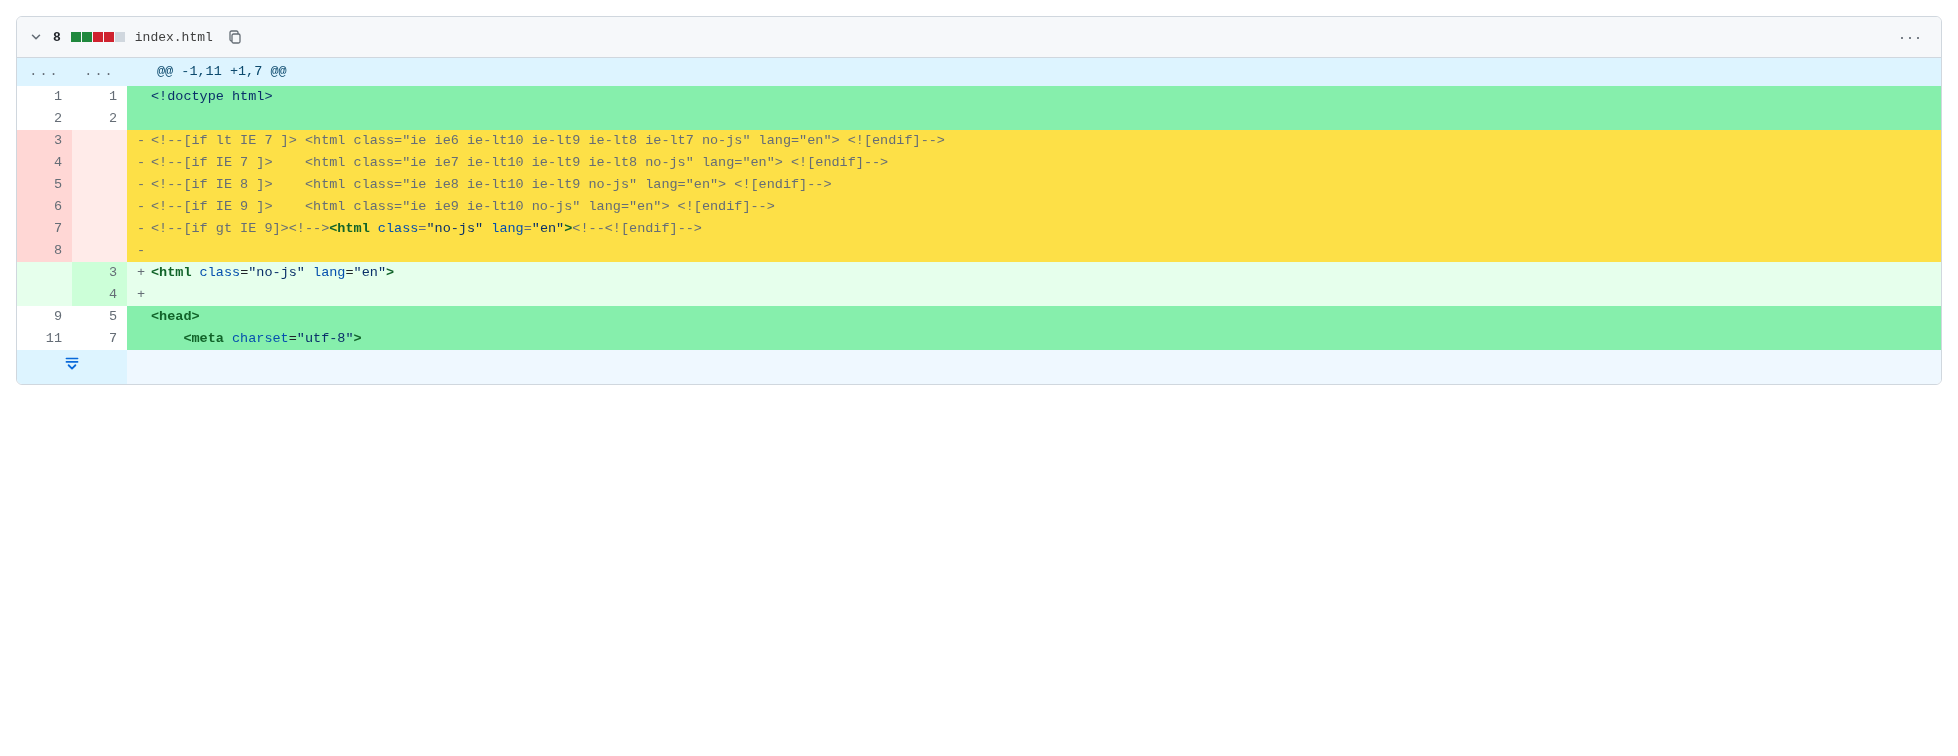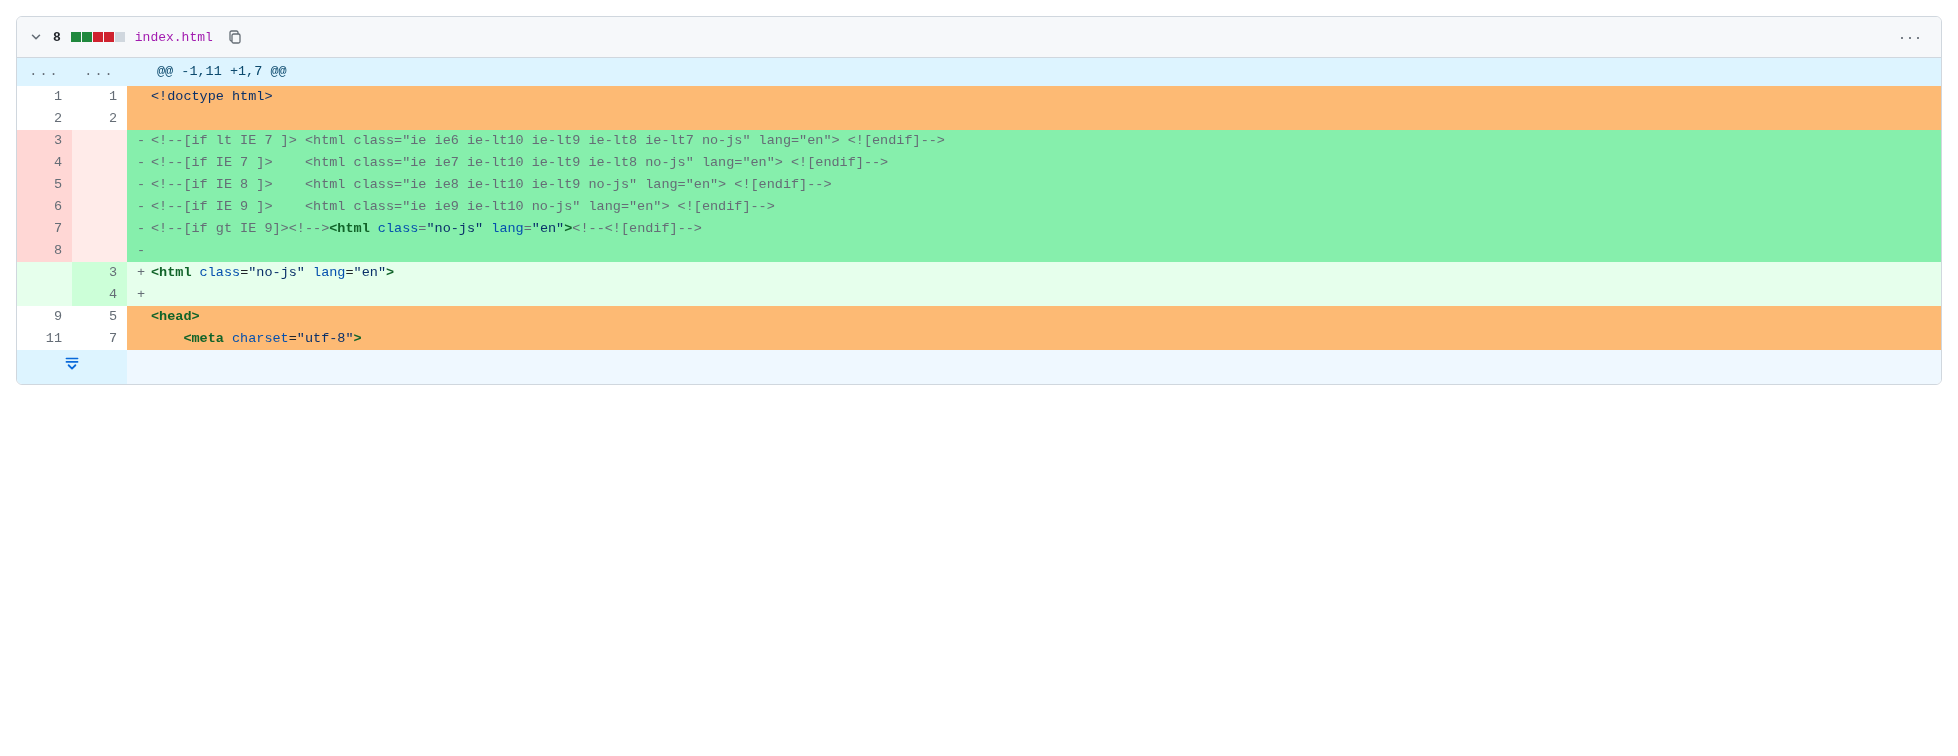--- a/index.html
+++ b/index.html
@@ -39,21 +39,21 @@
   }
   .diffstat-blocks span {
     width: 10px;
     height: 10px;
     display: inline-block;
   }
   .blk-add { background: #1f883d; }
   .blk-del { background: #cf222e; }
   .blk-neu { background: #d0d7de; }
   .filename {
-    color: #a21caf;
+    color: #404040;
     font-size: 13px;
   }
   .copy-btn {
     display: inline-flex;
     align-items: center;
     justify-content: center;
     width: 24px;
     height: 24px;
     border-radius: 4px;
     cursor: pointer;
@@ -106,26 +106,26 @@
   tr.hunk .num-col .dots { letter-spacing: 2px; }
   tr.hunk .code-col {
     background: #ddf4ff;
     color: #0c4a6e;
     padding-left: 30px;
     padding-top: 3px;
     padding-bottom: 3px;
   }
 
   
-  tr.ctx .code-col { background: #fdba74; color: #1f2328; }
+  tr.ctx .code-col { background: #86efac; color: #1f2328; }
 
   
   tr.del .num-col { background: #ffd7d5; }
   tr.del .num-col.right { background: #ffebe9; }
-  tr.del .code-col { background: #86efac; color: #656d76; }
+  tr.del .code-col { background: #fde047; color: #656d76; }
 
   
   tr.add .num-col { background: #ccffd8; }
   tr.add .num-col.left { background: #e6ffec; }
   tr.add .code-col { background: #e6ffec; color: #1f2328; }
 
   
   tr.expand td {
     background: #ddf4ff;
   }

